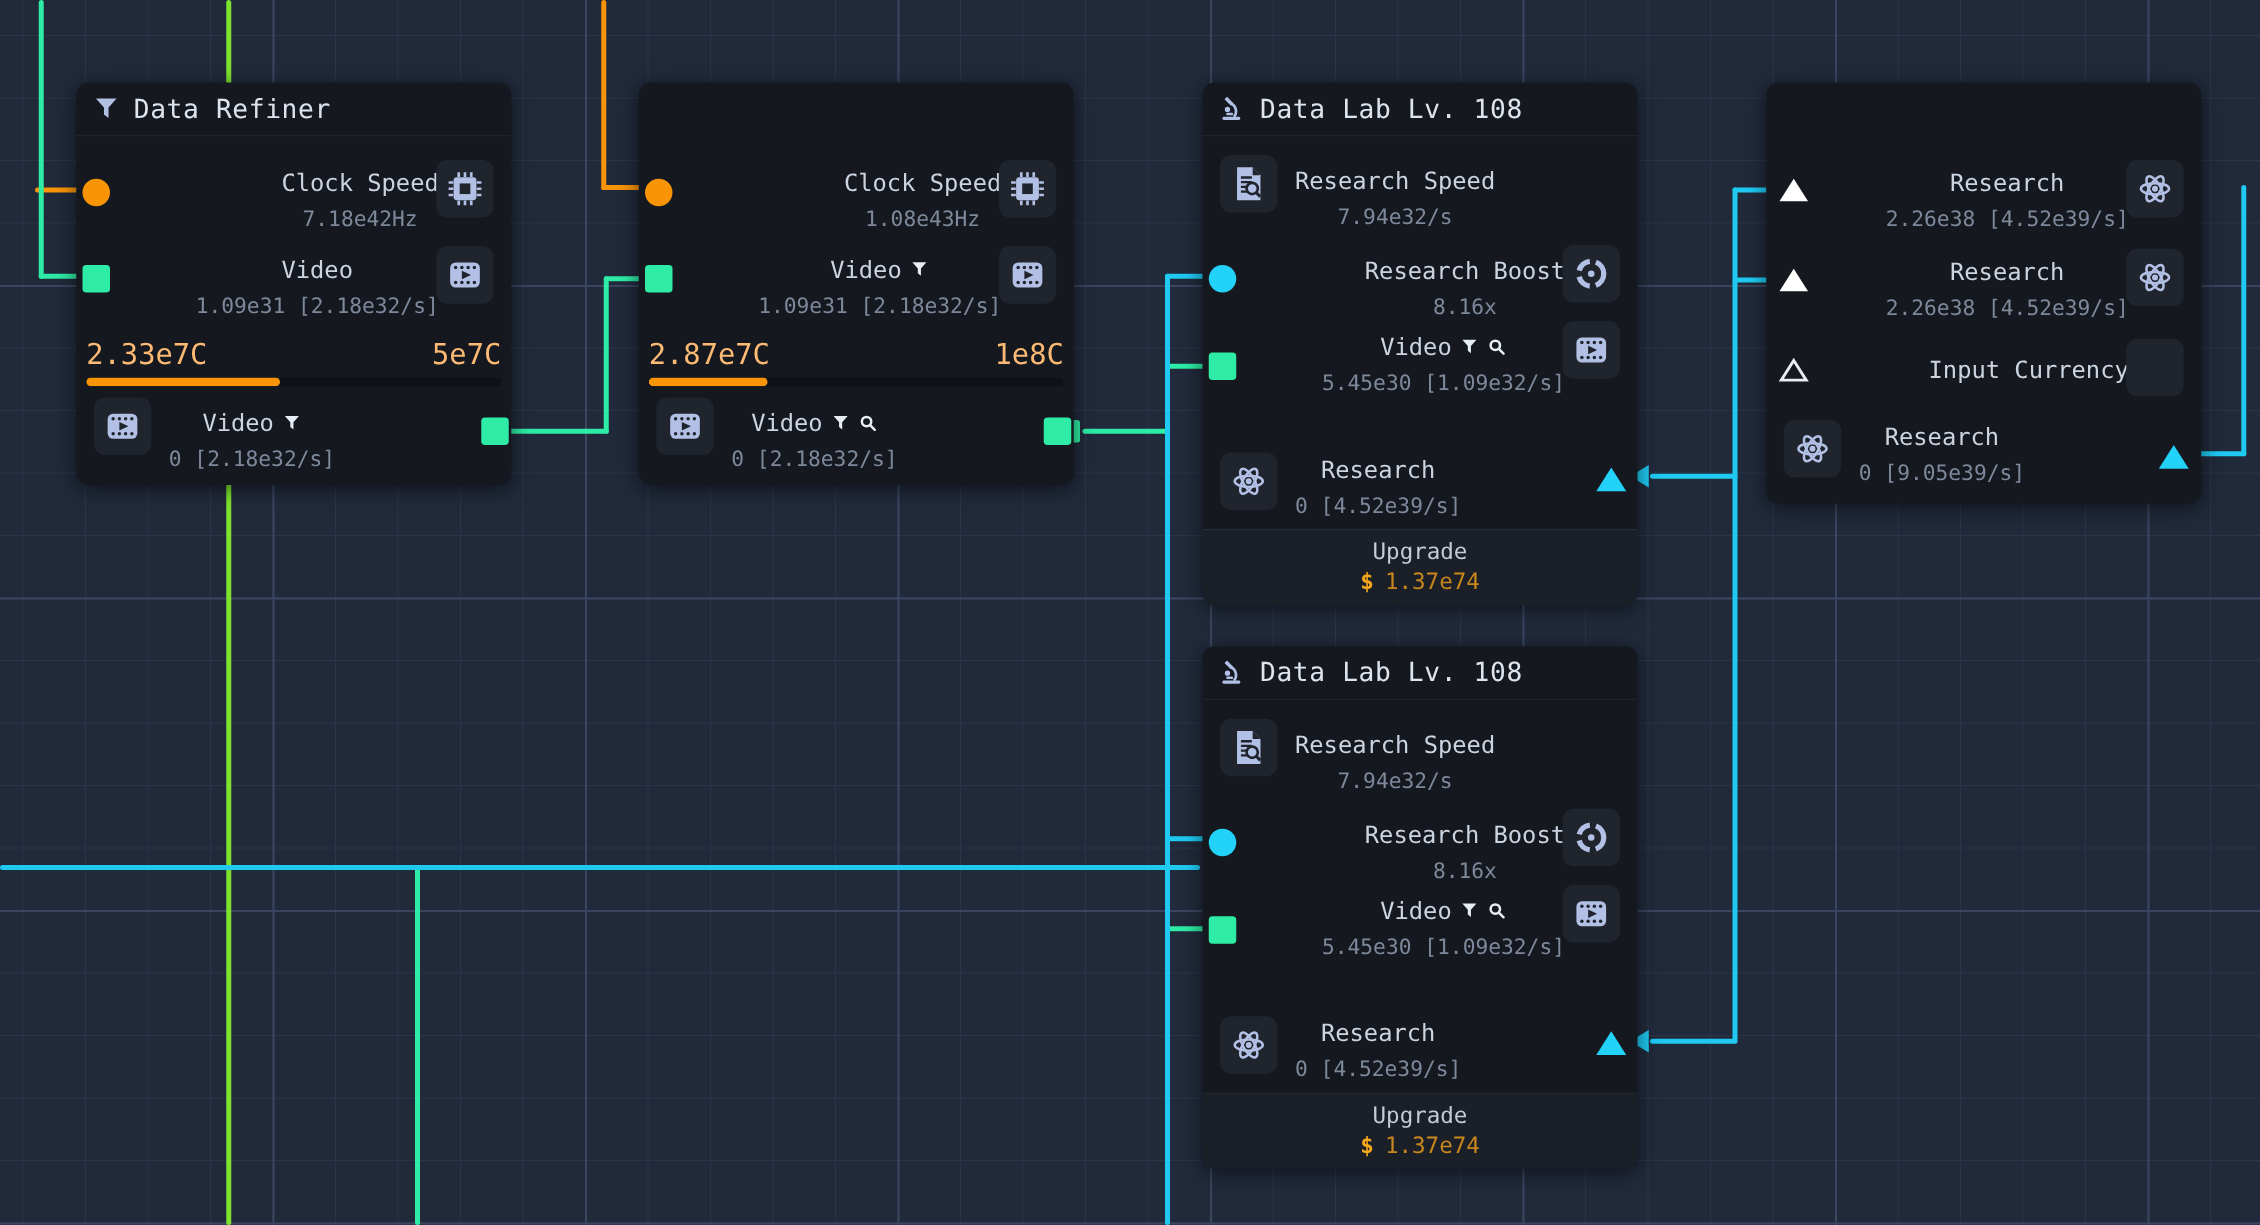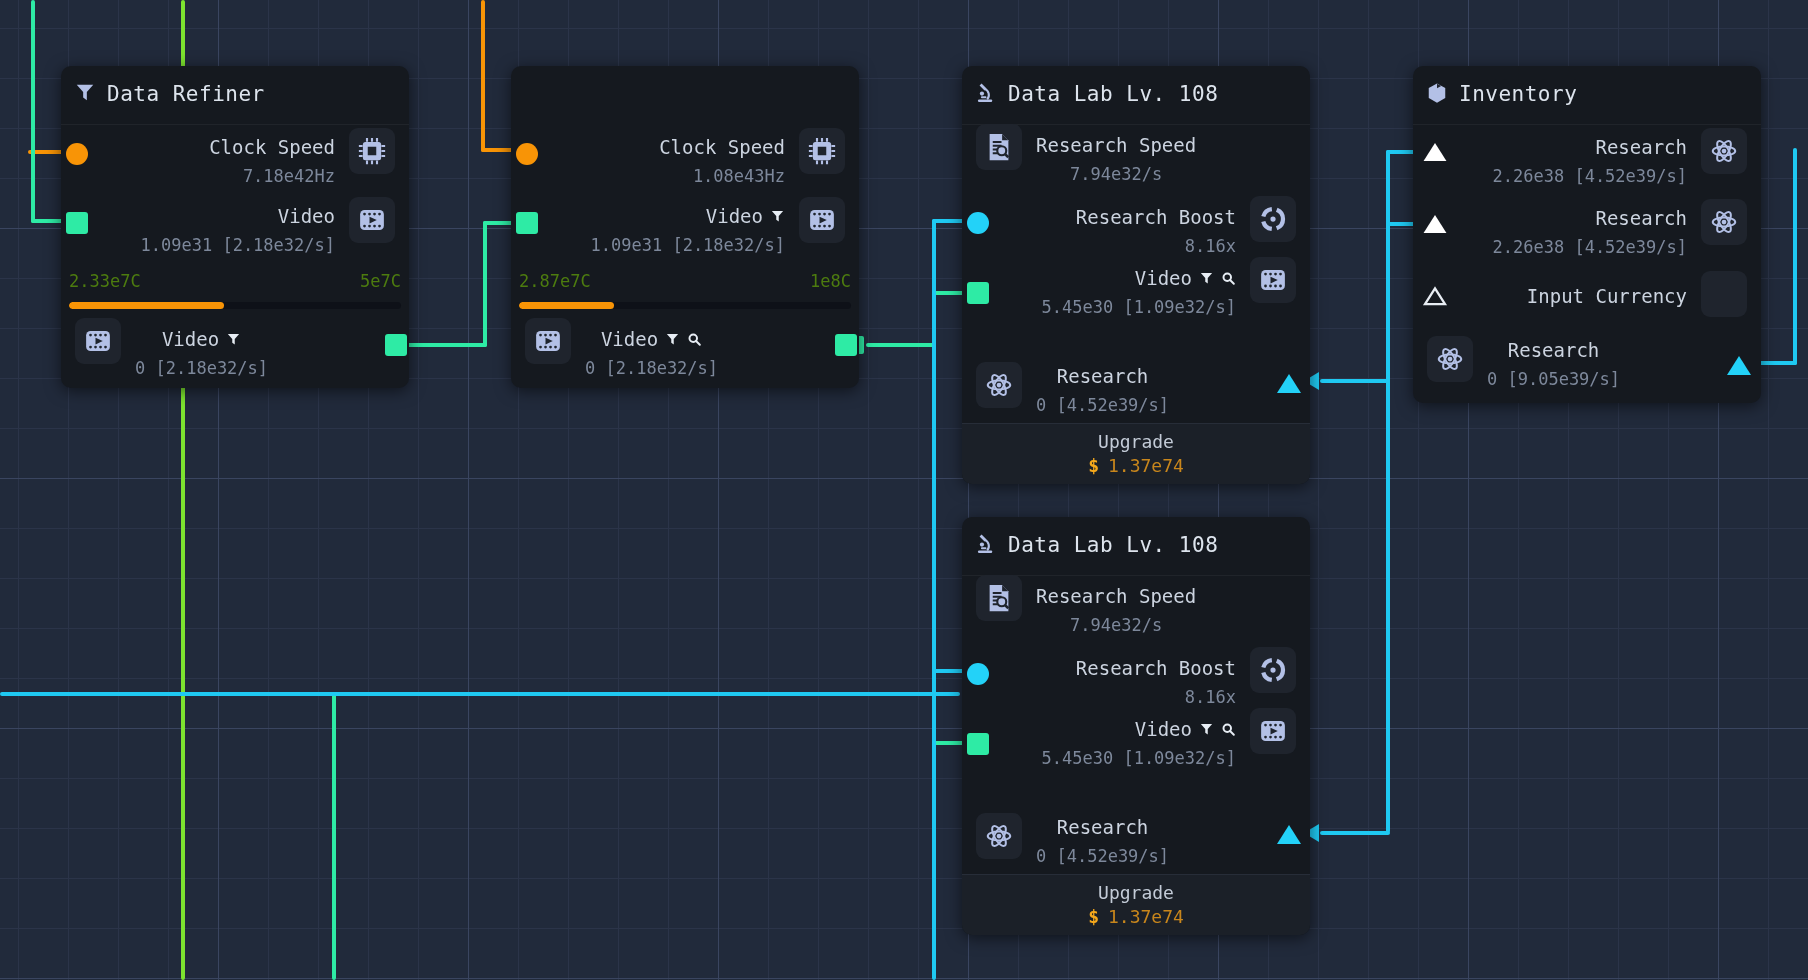--- a/index.html
+++ b/index.html
@@ -20,43 +20,43 @@
   .vline{width:4px}
   .wire-orange{background:#f89406}
   .wire-lime{background:#7de32f}
   .wire-green{background:#2eeba5}
   .wire-cyan{background:#1fc9f2}
   .arrow-left{position:absolute;z-index:1;width:0;height:0;
     border-top:9px solid transparent;border-bottom:9px solid transparent;
     border-right:15px solid #1fc9f2;}
   .card{position:absolute;width:348px;background:#15191f;border-radius:10px;
     box-shadow:0 3px 16px rgba(0,0,0,.55);z-index:2;}
-  .hdr{position:absolute;top:16px;left:0;right:0;height:42px;display:flex;
-    gap:11px;padding-left:13px;
+  .hdr{position:absolute;top:0;left:0;right:0;height:42px;display:flex;
+    align-items:center;gap:11px;padding-left:13px;
     border-bottom:1px solid rgba(255,255,255,.05);}
   .hdr svg{width:22px;height:22px;color:#b3c0e6;flex:0 0 auto}
   .title{font-size:21px;color:#dde4ed;letter-spacing:.5px;white-space:nowrap}
   .tile{position:absolute;width:46px;height:46px;background:#1f242d;
     border-radius:9px;display:flex;align-items:center;justify-content:center;}
   .tile svg{width:30px;height:30px;color:#b3c0e6}
   .port{position:absolute;width:22px;height:22px;z-index:3}
   .port.circ{border-radius:50%}
   .port.sq{border-radius:3px}
   .port.orange{background:#f89406}
   .port.green{background:#2eeba5}
   .port.cyan{background:#23d2f8}
   .tri{position:absolute;z-index:3;width:26px;height:21px}
   .txt{position:absolute;line-height:29px;white-space:nowrap}
-  .txt.r{right:74px;text-align:right}
+  .txt.r{right:58px;text-align:center}
   .txt.l{left:74px;text-align:center}
   .lbl{font-size:19px;color:#ccd4e0;display:block}
   .val{font-size:17px;color:#7d889b;display:block}
   .glyph{display:inline-block;margin-left:7px}
   .glyph svg{width:15px;height:15px;color:#e7edf4;vertical-align:-1px}
-  .plabel{position:absolute;top:205px;font-size:17px;color:#4d7c0f}
+  .plabel{position:absolute;top:205px;font-size:23px;color:#fdba74}
   .ptrack{position:absolute;left:8px;right:8px;top:236px;height:7px;
     background:#0e1118;border-radius:4px;overflow:hidden}
   .pfill{height:100%;background:#f89406;border-radius:4px}
   .up{position:absolute;left:0;right:0;bottom:0;height:60px;background:#1b2028;
     border-top:1px solid #272d38;border-radius:0 0 10px 10px;text-align:center;
     cursor:pointer}
   .up .u1{font-size:18px;color:#c3cbd7;margin-top:7px}
   .up .u2{font-size:18px;margin-top:3px;color:#c8861c}
   .up .ds{color:#f5a81c;font-weight:bold;margin-right:9px}
 </style>
@@ -402,27 +402,20 @@
     <svg class="tri" style="right:8px;top:307px" viewBox="0 0 26 21">
         <path d="M13 1 L25 20 H1 Z" fill="#23d2f8"></path>
       </svg>
     <div class="up">
       <div class="u1">Upgrade</div>
       <div class="u2"><span class="ds">$</span><span>1.37e74</span></div>
     </div>
   </div>
 
   <div class="card" style="left:1413px;top:66px;height:337px">
-    <div class="hdr">
-      <svg viewBox="0 0 24 24">
-          <path fill="currentColor" d="M12 1.5 L21 6.5 V17.5 L12 22.5 L3 17.5 V6.5 Z"></path>
-          <path fill="#1f242d" d="M12 6.8 L16.5 4.3 L12 1.8 Z"></path>
-        </svg>
-      <span class="title">Inventory</span>
-    </div>
     <svg class="tri" style="left:9px;top:76px;height:20px" viewBox="0 0 26 21">
         <path d="M13 1 L25 20 H1 Z" fill="#ffffff"></path>
       </svg>
     <div class="txt r" style="top:67px">
       <span class="lbl">Research</span>
       <span class="val">2.26e38 [4.52e39/s]</span>
     </div>
     <div class="tile" style="right:14px;top:62px">
       <svg viewBox="0 0 24 24" fill="none" stroke="currentColor" stroke-width="1.6">
           <ellipse cx="12" cy="12" rx="9" ry="3.6"></ellipse>

